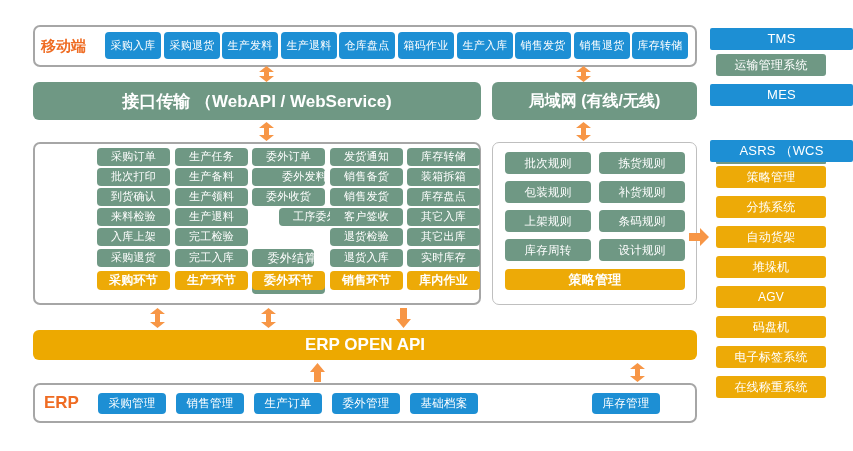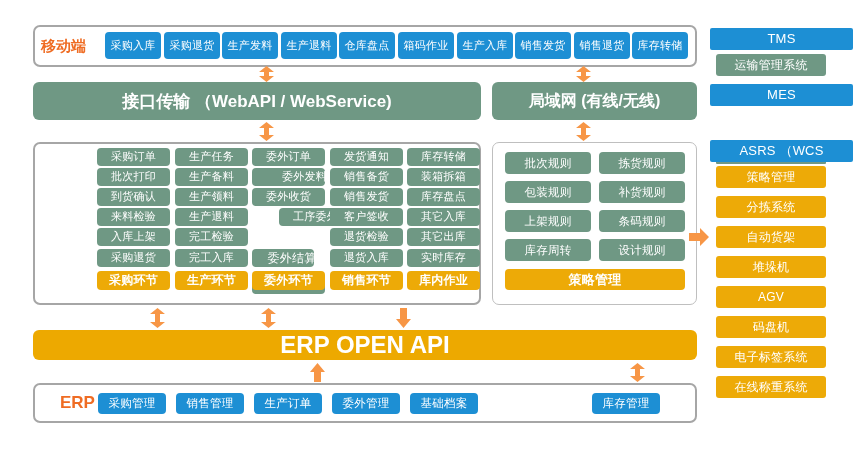--- a/index.html
+++ b/index.html
@@ -151,24 +151,24 @@
       <div class="tile tile-green" style="left: 599px; top: 152px; width: 86px; height: 22px; font-size: 11.5px;">拣货规则</div>
       <div class="tile tile-green" style="left: 505px; top: 181px; width: 86px; height: 22px; font-size: 11.5px;">包装规则</div>
       <div class="tile tile-green" style="left: 599px; top: 181px; width: 86px; height: 22px; font-size: 11.5px;">补货规则</div>
       <div class="tile tile-green" style="left: 505px; top: 210px; width: 86px; height: 22px; font-size: 11.5px;">上架规则</div>
       <div class="tile tile-green" style="left: 599px; top: 210px; width: 86px; height: 22px; font-size: 11.5px;">条码规则</div>
       <div class="tile tile-green" style="left: 505px; top: 239px; width: 86px; height: 22px; font-size: 11.5px;">库存周转</div>
       <div class="tile tile-green" style="left: 599px; top: 239px; width: 86px; height: 22px; font-size: 11.5px;">设计规则</div>
       <div class="tile tile-orange" style="left: 505px; top: 269px; width: 180px; height: 21px; font-size: 13px;">策略管理</div>
     </div>
 
-  <div class="bar bar-orange" style="left:33px; top:330px; width:664px; height:30px; font-size:24px;">ERP  OPEN API</div>
+  <div class="bar bar-orange" style="left:33px; top:330px; width:664px; height:30px; font-size:17px;">ERP  OPEN API</div>
 
   <div class="panel" style="left:33px; top:383px; width:664px; height:40px;"></div>
-  <div class="side-label" style="left:44px; top:383px; height:40px; font-size:17px;margin-left:16px;">ERP</div>
+  <div class="side-label" style="left:44px; top:383px; height:40px; font-size:17px;">ERP</div>
   <div id="erp-tiles">
       <div class="tile tile-blue" style="left: 98px; top: 393px; width: 68px; height: 21px; font-size: 11.5px;">采购管理</div>
       <div class="tile tile-blue" style="left: 176px; top: 393px; width: 68px; height: 21px; font-size: 11.5px;">销售管理</div>
       <div class="tile tile-blue" style="left: 254px; top: 393px; width: 68px; height: 21px; font-size: 11.5px;">生产订单</div>
       <div class="tile tile-blue" style="left: 332px; top: 393px; width: 68px; height: 21px; font-size: 11.5px;">委外管理</div>
       <div class="tile tile-blue" style="left: 410px; top: 393px; width: 68px; height: 21px; font-size: 11.5px;">基础档案</div>
       <div class="tile tile-blue" style="left: 592px; top: 393px; width: 68px; height: 21px; font-size: 11.5px;">库存管理</div>
     </div>
 
   <div id="right-column">

